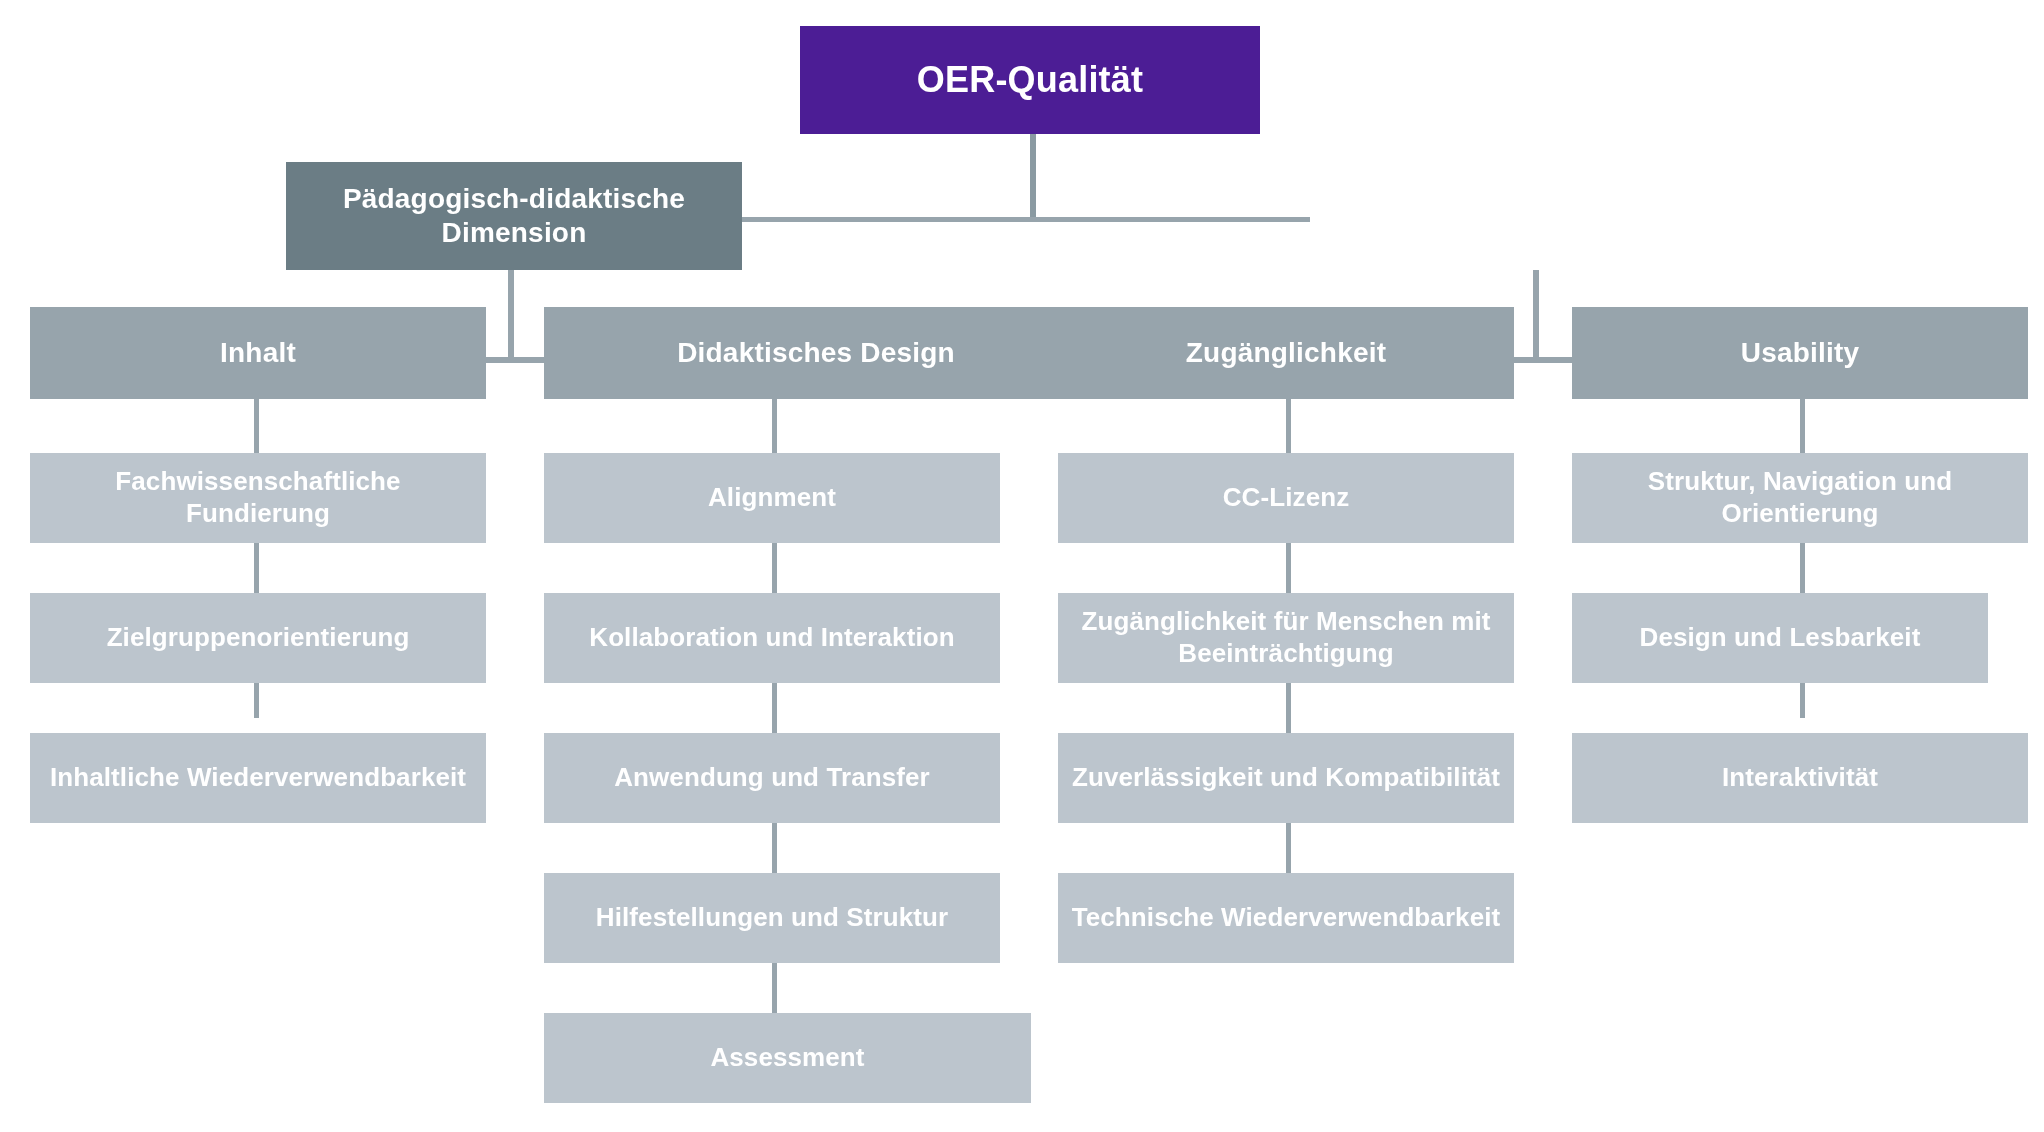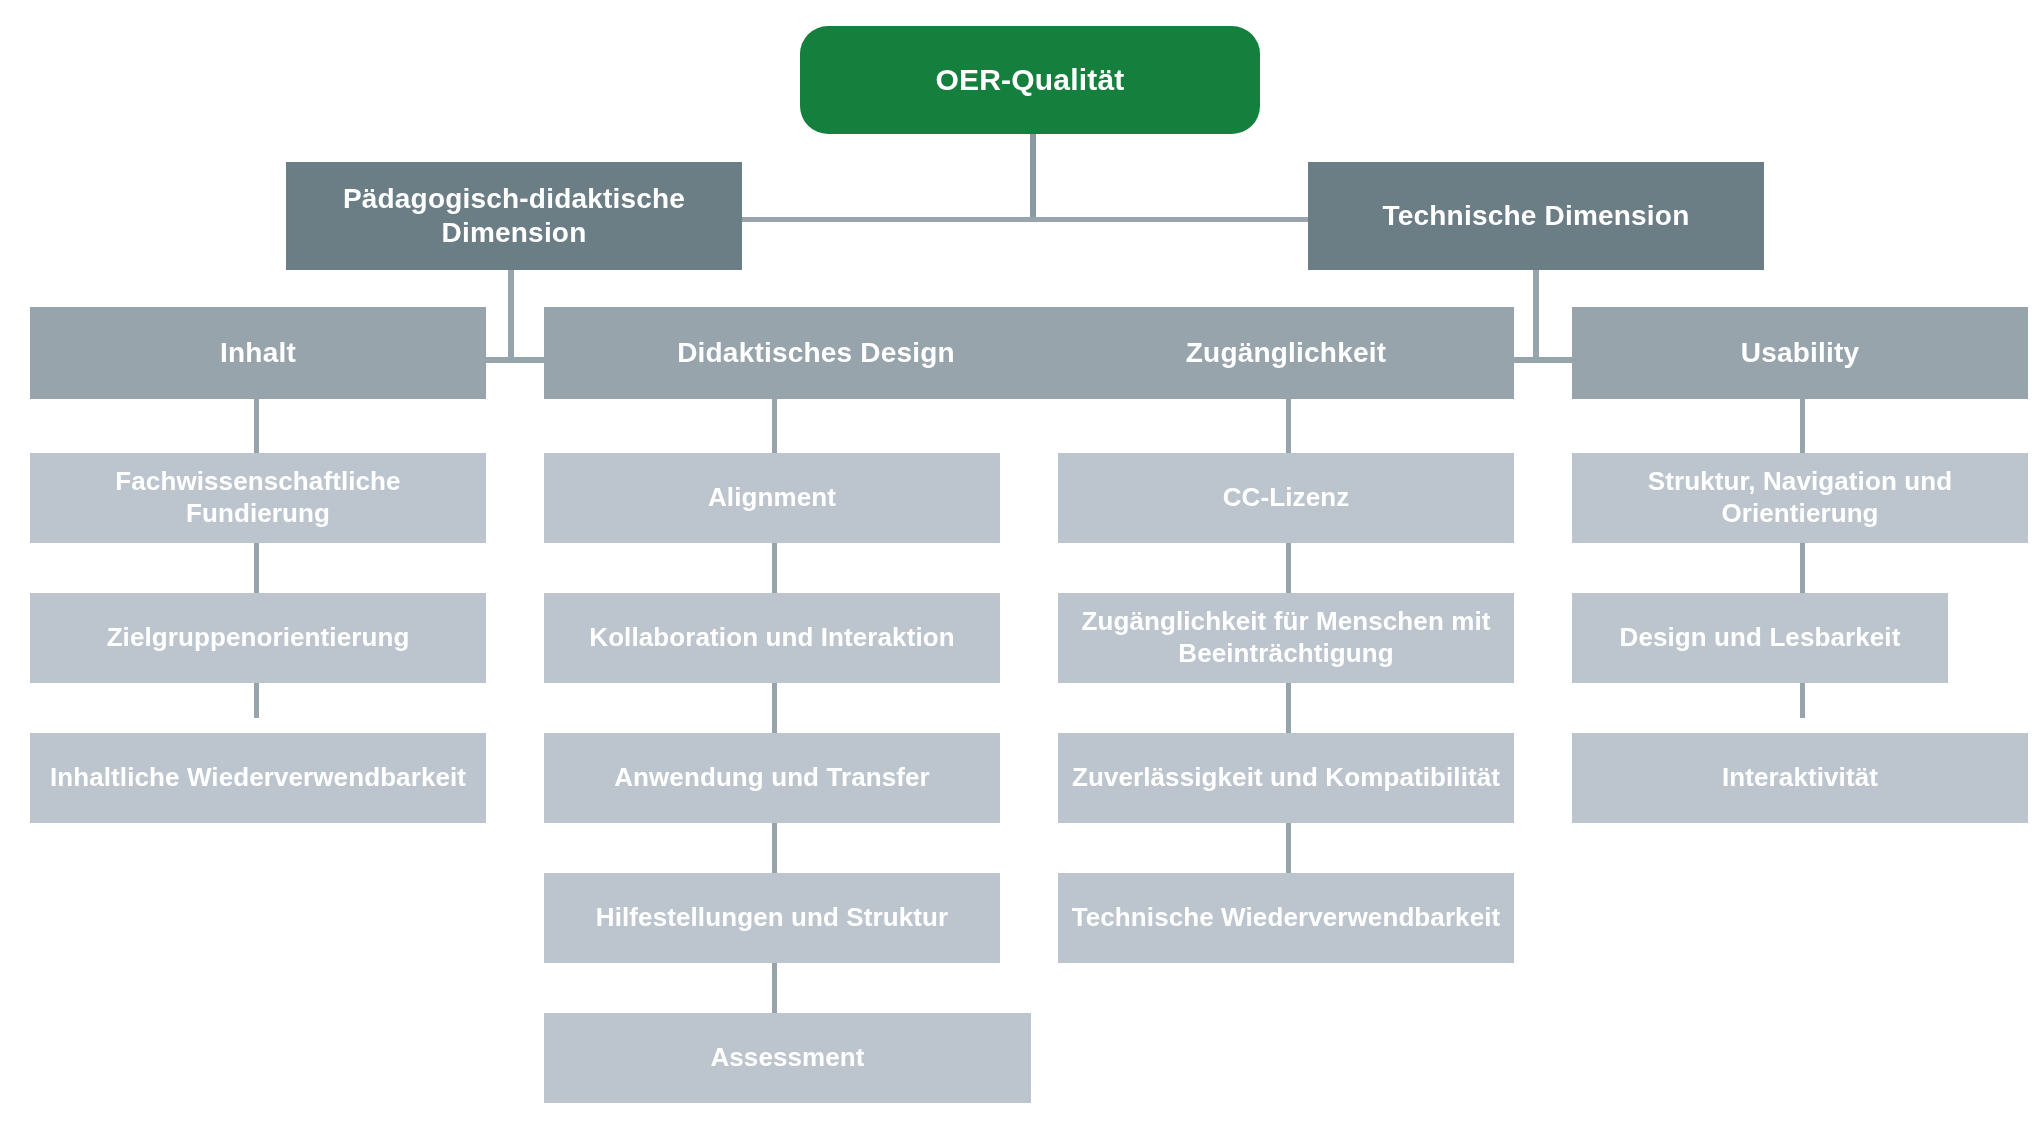--- a/index.html
+++ b/index.html
@@ -17,21 +17,21 @@
     align-items:center;
     justify-content:center;
     text-align:center;
     color:#ffffff;
     font-weight:bold;
     line-height:1.22;
     box-sizing:border-box;
     padding:4px 10px;
     z-index:3;
   }
-  .lvl-root{ background:#15803d; font-size:30px; letter-spacing:.2px;border-radius:28px;}
+  .lvl-root{ background:#4c1d95; font-size:36px; letter-spacing:.2px;}
   .lvl-dim { background:#6b7d85; font-size:28px; letter-spacing:.2px;}
   .lvl-cat { background:#97a4ac; font-size:28px; letter-spacing:.2px;}
   .lvl-leaf{ background:#bcc5cd; font-size:26px; letter-spacing:.1px;}
 
   .conn{position:absolute;background:#97a4ac;z-index:1;}
   .conn.v{width:5px;}
   .conn.h{height:5px;}
   .conn.dark{background:#8a9aa2;}
 </style>
 </head>
@@ -58,23 +58,20 @@
   <div class="conn v" style="left:1800px;top:398px;width:5px;height:320px;"></div>
 
   <div class="box lvl-root" style="left:800px;top:26px;width:460px;height:108px;">
     <span>OER-Qualität</span>
   </div>
 
   <div class="box lvl-dim" style="left:286px;top:162px;width:456px;height:108px;">
     <span>Pädagogisch-didaktische Dimension</span>
   </div>
 
-  <div class="box lvl-dim" style="left:1308px;top:162px;width:456px;height:108px;">
-    <span>Technische Dimension</span>
-  </div>
 
   <div class="box lvl-cat" style="left:30px;top:307px;width:456px;height:92px;">
     <span>Inhalt</span>
   </div>
 
   <div class="box lvl-cat" style="left:544px;top:307px;width:544px;height:92px;justify-content:center;">
     <span>Didaktisches Design</span>
   </div>
 
   <div class="box lvl-cat" style="left:1058px;top:307px;width:456px;height:92px;">
@@ -120,20 +117,20 @@
   <div class="box lvl-leaf" style="left:1058px;top:733px;width:456px;height:90px;">
     <span>Zuverlässigkeit und Kompatibilität</span>
   </div>
   <div class="box lvl-leaf" style="left:1058px;top:873px;width:456px;height:90px;">
     <span>Technische Wiederverwendbarkeit</span>
   </div>
 
   <div class="box lvl-leaf" style="left:1572px;top:453px;width:456px;height:90px;">
     <span>Struktur, Navigation und Orientierung</span>
   </div>
-  <div class="box lvl-leaf" style="left:1572px;top:593px;width:376px;height:90px;">
+  <div class="box lvl-leaf" style="left:1572px;top:593px;width:416px;height:90px;">
     <span>Design und Lesbarkeit</span>
   </div>
   <div class="box lvl-leaf" style="left:1572px;top:733px;width:456px;height:90px;">
     <span>Interaktivität</span>
   </div>
 
 </div>
 
 </body></html>

